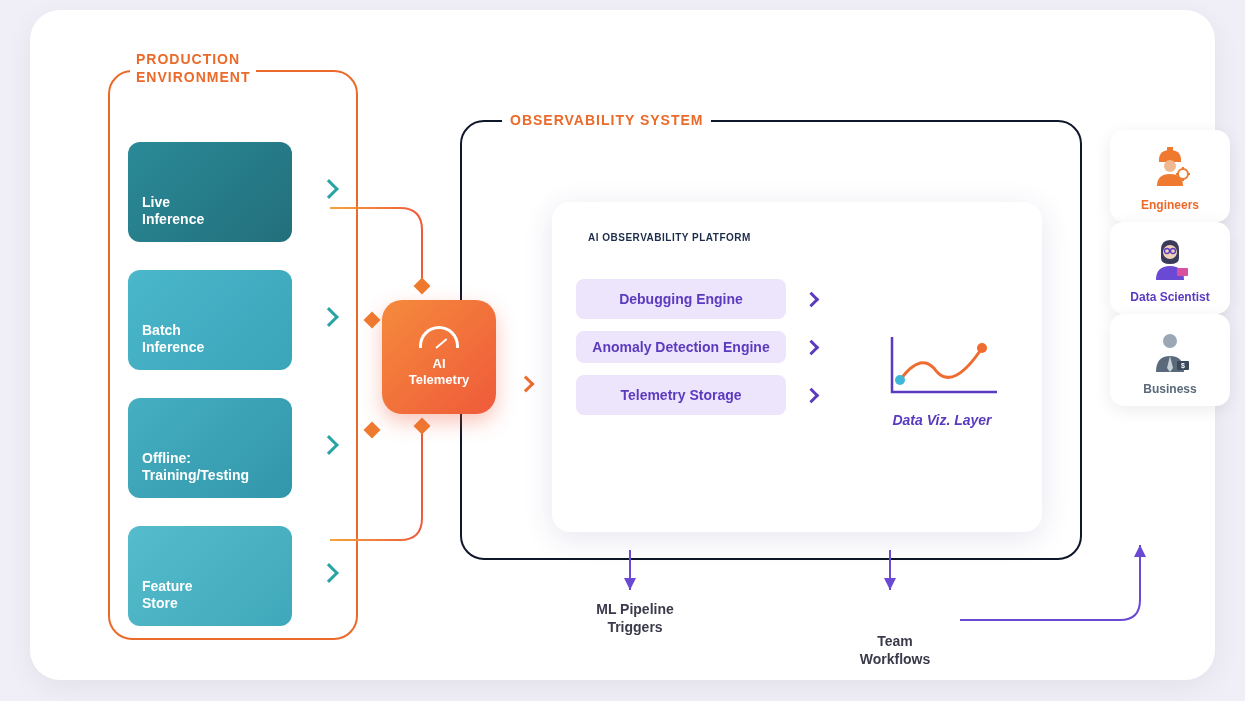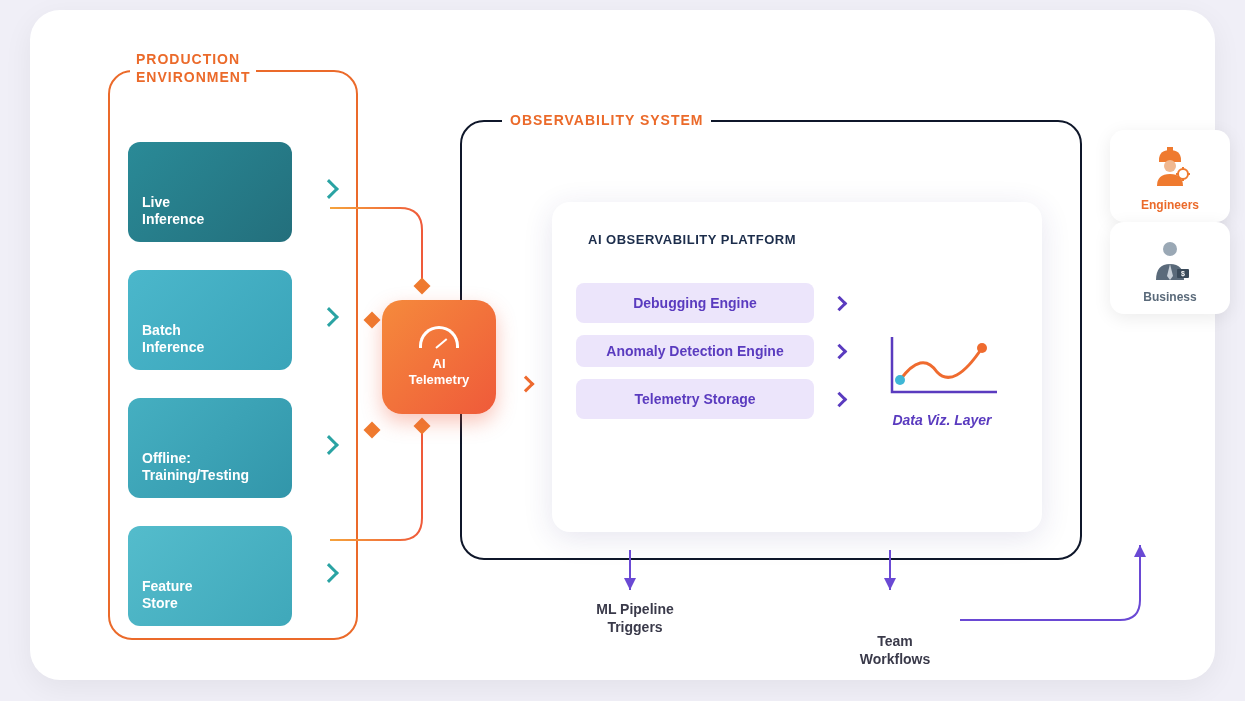--- a/index.html
+++ b/index.html
@@ -124,26 +124,26 @@
     position:absolute;
     top:80px; left:90px;
     width:490px; height:330px;
     background:#fff;
     border-radius:18px;
     box-shadow:0 6px 30px rgba(50,40,120,0.12);
     padding:30px 24px;
   }
   .platform-title{
     color:#1c2d4b;font-weight:800;
-    font-size:13px;letter-spacing:.5px;
+    font-size:10px;letter-spacing:.5px;
     margin-left:12px;margin-bottom:36px;
   }
   .engine-row{display:flex;align-items:center;margin-bottom:12px;}
   .engine{
-    width:238px;
+    width:210px;
     background:#ece5fb;
     color:#5a3bbf;
     font-weight:700;font-size:14px;
     text-align:center;
     padding:12px 8px;
     border-radius:8px;
   }
   .engine.tall{padding:8px 8px;text-align:center;}
   .chev-purple{
     width:11px;height:11px;
@@ -321,20 +321,31 @@
         <circle cx="36" cy="30" r="5" fill="none" stroke="#ef7a2f" stroke-width="2"></circle>
         <g stroke="#ef7a2f" stroke-width="2">
             <line x1="36" y1="23" x2="36" y2="25"></line>
             <line x1="36" y1="35" x2="36" y2="37"></line>
             <line x1="29" y1="30" x2="31" y2="30"></line>
             <line x1="41" y1="30" x2="43" y2="30"></line>
           </g>
       </svg>
       <span>Engineers</span>
     </div>
+    <div class="persona p-sci">
+      <svg width="46" height="46" viewBox="0 0 46 46">
+        <path d="M14 14 Q14 4 23 4 Q32 4 32 14 L32 22 Q32 28 23 28 Q14 28 14 22 Z" fill="#3a3a5a"></path>
+        <circle cx="23" cy="16" r="7" fill="#f0d0b8"></circle>
+        <circle cx="20" cy="15" r="2.5" fill="none" stroke="#5a3bbf" stroke-width="1.3"></circle>
+        <circle cx="26" cy="15" r="2.5" fill="none" stroke="#5a3bbf" stroke-width="1.3"></circle>
+        <path d="M9 44 Q9 30 23 30 Q37 30 37 44 Z" fill="#6a49d4"></path>
+        <rect x="30" y="32" width="11" height="8" rx="1" fill="#d850a0"></rect>
+      </svg>
+      <span>Data Scientist</span>
+    </div>
     <div class="persona p-biz">
       <svg width="46" height="46" viewBox="0 0 46 46">
         <circle cx="23" cy="13" r="7" fill="#9aa8b5"></circle>
         <path d="M9 44 Q9 28 23 28 Q37 28 37 44 Z" fill="#5a6a7a"></path>
         <path d="M23 28 L20 40 L23 44 L26 40 Z" fill="#c8d0d8"></path>
         <rect x="30" y="33" width="12" height="9" rx="1" fill="#3a4a5a"></rect>
         <text x="36" y="40" font-size="7" fill="#fff" text-anchor="middle">$</text>
       </svg>
       <span>Business</span>
     </div>

